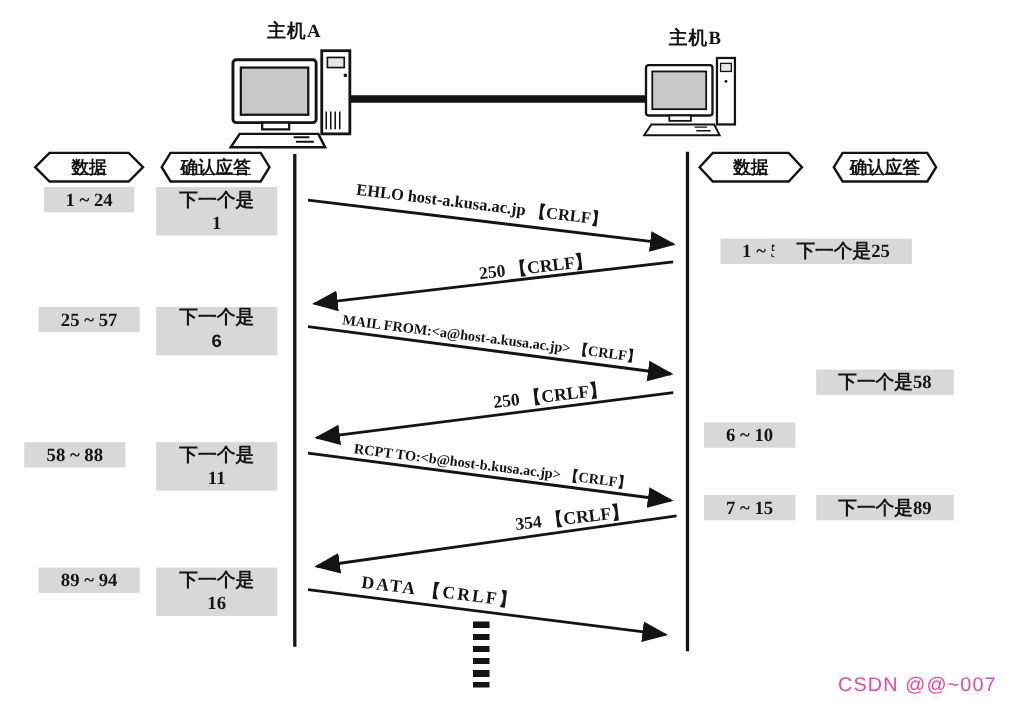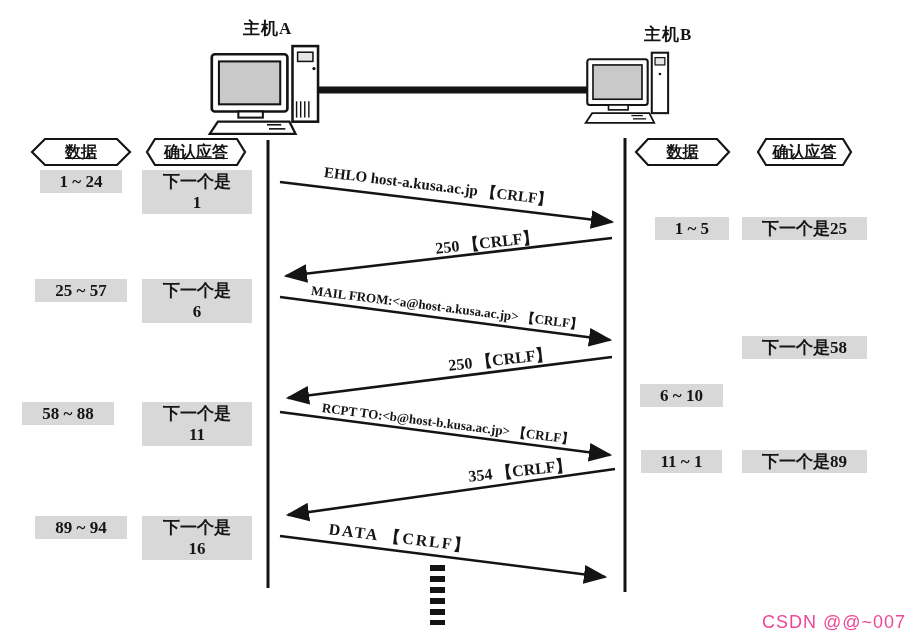--- a/index.html
+++ b/index.html
@@ -74,21 +74,21 @@
     <line x1="95" y1="58" x2="95" y2="74" stroke="#141414" stroke-width="1.4"></line>
     <line x1="99" y1="58" x2="99" y2="74" stroke="#141414" stroke-width="1.4"></line>
     <rect x="4" y="12" width="74" height="56" rx="3" fill="#ffffff" stroke="#141414" stroke-width="2.6"></rect>
     <rect x="11" y="19" width="60" height="42" fill="#c9c9c9" stroke="#141414" stroke-width="2"></rect>
     <rect x="30" y="68" width="24" height="6" fill="#ffffff" stroke="#141414" stroke-width="2"></rect>
     <polygon points="10,78 80,78 86,90 2,90" fill="#ffffff" stroke="#141414" stroke-width="2.2"></polygon>
     <line x1="58" y1="81" x2="72" y2="81" stroke="#141414" stroke-width="1.6"></line>
     <line x1="60" y1="85" x2="76" y2="85" stroke="#141414" stroke-width="1.6"></line>
   </svg>
 
-  <div class="host-label" style="left:608px;top:23px;margin-left:36px;">主机B</div>
+  <div class="host-label" style="left:608px;top:23px;">主机B</div>
   <svg class="abs" style="left:584px;top:48px;z-index:2;" width="98" height="78" viewBox="0 0 120 92">
     <rect x="83" y="4" width="20" height="74" fill="#ffffff" stroke="#141414" stroke-width="2.5"></rect>
     <rect x="87" y="10" width="12" height="9" fill="#e6e6e6" stroke="#141414" stroke-width="1.5"></rect>
     <circle cx="93" cy="30" r="1.6" fill="#141414"></circle>
     <rect x="4" y="12" width="74" height="56" rx="3" fill="#ffffff" stroke="#141414" stroke-width="2.6"></rect>
     <rect x="11" y="19" width="60" height="42" fill="#c9c9c9" stroke="#141414" stroke-width="2"></rect>
     <rect x="30" y="68" width="24" height="6" fill="#ffffff" stroke="#141414" stroke-width="2"></rect>
     <polygon points="10,78 80,78 86,90 2,90" fill="#ffffff" stroke="#141414" stroke-width="2.2"></polygon>
     <line x1="58" y1="81" x2="72" y2="81" stroke="#141414" stroke-width="1.6"></line>
     <line x1="60" y1="85" x2="76" y2="85" stroke="#141414" stroke-width="1.6"></line>
@@ -116,31 +116,31 @@
   <div class="badge" style="left:756px;top:137px;width:97px;height:30px;">
     <svg width="97" height="30" viewBox="0 0 97 30">
         <polygon points="10,2 87,2 95,15 87,28 10,28 2,15" fill="#ffffff" stroke="#141414" stroke-width="2.2"></polygon>
       </svg>
     <span>确认应答</span>
   </div>
 
   <div class="val" style="left:26px;top:170px;width:110px;"><span>1 ~ 24</span></div>
   <div class="val" style="left:142px;top:170px;width:110px;"><span>下一个是1</span></div>
   <div class="val" style="left:26px;top:279px;width:110px;"><span>25 ~ 57</span></div>
-  <div class="val" style="left:142px;top:279px;width:110px;"><span>下一个是6</span></div>
+  <div class="val" style="left:142px;top:279px;width:110px;font-family:Liberation Mono, monospace;"><span>下一个是6</span></div>
   <div class="val" style="left:13px;top:402px;width:110px;"><span>58 ~ 88</span></div>
   <div class="val" style="left:142px;top:402px;width:110px;"><span>下一个是11</span></div>
   <div class="val" style="left:26px;top:516px;width:110px;"><span>89 ~ 94</span></div>
   <div class="val" style="left:142px;top:516px;width:110px;"><span>下一个是16</span></div>
 
   <div class="val" style="left:634px;top:217px;width:95px;text-align:right;"><span>1 ~ 5</span></div>
-  <div class="val" style="left:742px;top:217px;width:125px;"><span>下一个是25</span></div>
+  <div class="val" style="left:704px;top:217px;width:125px;"><span>下一个是25</span></div>
   <div class="val" style="left:634px;top:336px;width:95px;margin-top:48px;"><span>6 ~ 10</span></div>
   <div class="val" style="left:742px;top:336px;width:125px;"><span>下一个是58</span></div>
-  <div class="val" style="left:634px;top:450px;width:95px;"><span>11 ~ 1</span></div>
+  <div class="val" style="left:634px;top:450px;width:95px;"><span>7 ~ 15</span></div>
   <div class="val" style="left:742px;top:450px;width:125px;"><span>下一个是89</span></div>
 
   <div class="msg msg-md" style="left:288px;top:177px;width:300px;transform:rotate(7deg);">EHLO host-a.kusa.ac.jp 【CRLF】</div>
   <div class="msg msg-lg" style="left:387px;top:233px;width:200px;transform:rotate(-6.5deg);">250 【CRLF】</div>
   <div class="msg msg-sm" style="left:277px;top:299px;width:340px;transform:rotate(7.2deg);">MAIL FROM:&lt;a@host-a.kusa.ac.jp&gt; 【CRLF】</div>
   <div class="msg msg-lg" style="left:400px;top:350px;width:200px;transform:rotate(-6.5deg);">250 【CRLF】</div>
   <div class="msg msg-sm" style="left:278px;top:415px;width:340px;transform:rotate(7.2deg);">RCPT TO:&lt;b@host-b.kusa.ac.jp&gt; 【CRLF】</div>
   <div class="msg msg-lg" style="left:420px;top:461px;width:200px;transform:rotate(-6.5deg);">354 【CRLF】</div>
   <div class="msg msg-data" style="left:300px;top:528px;width:200px;transform:rotate(7deg);">DATA 【CRLF】</div>
 

